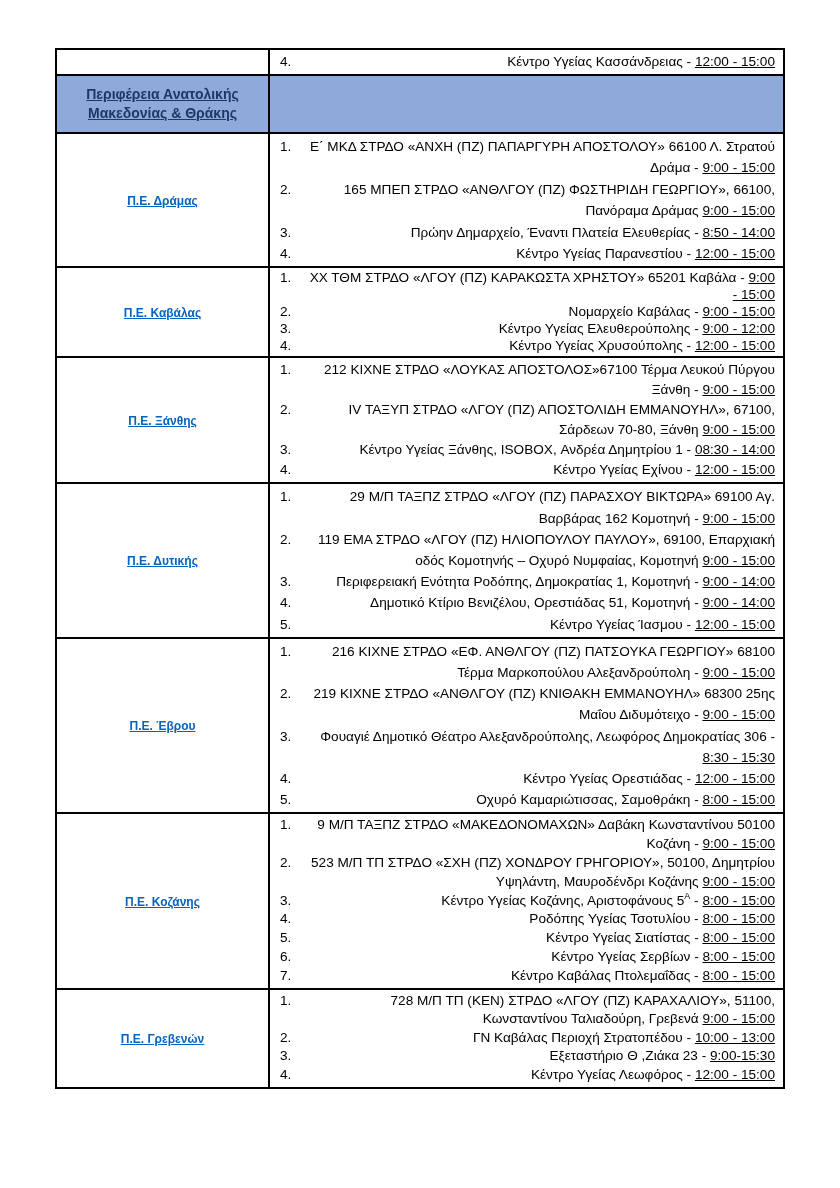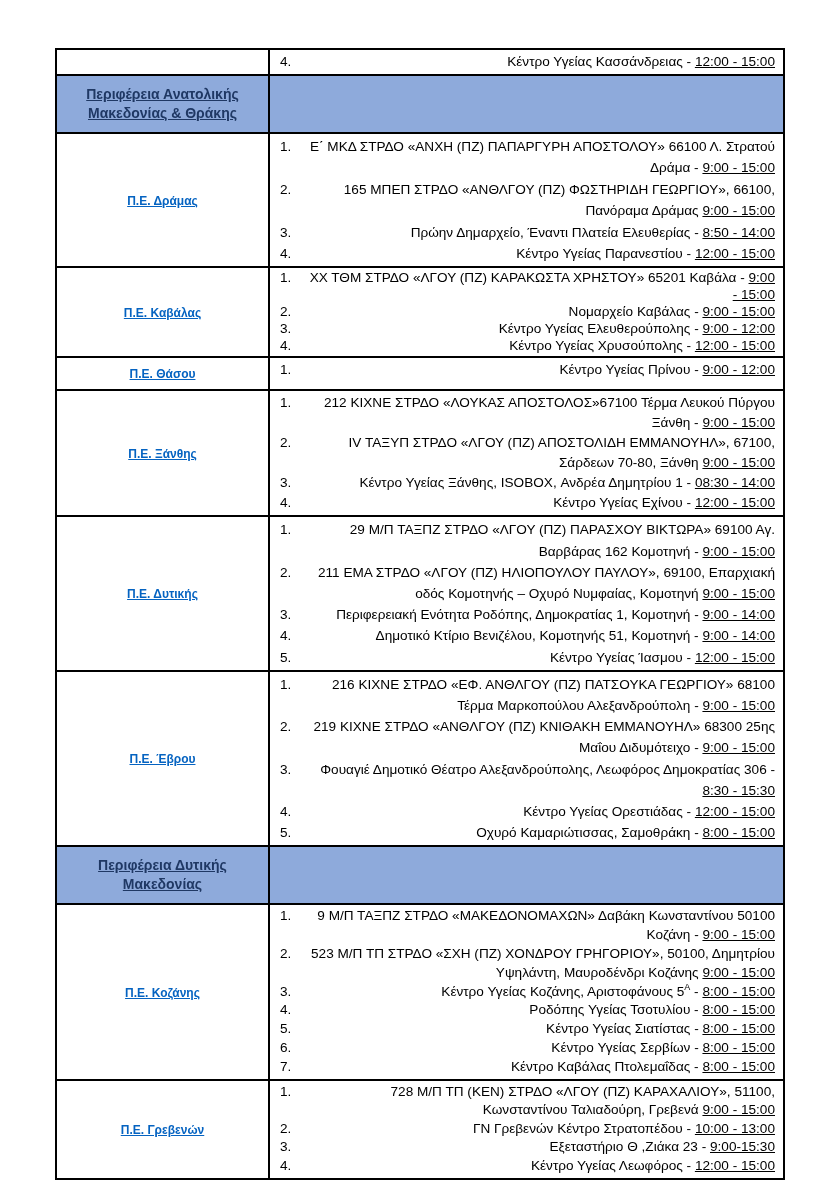--- a/index.html
+++ b/index.html
@@ -139,29 +139,20 @@
             <div class="item">
               <span class="num">3.</span>
               <div class="content"><span class="seg-plain">Κέντρο Υγείας Ελευθερούπολης - </span><span class="seg-time">9:00 - 12:00</span></div>
             </div>
             <div class="item">
               <span class="num">4.</span>
               <div class="content"><span class="seg-plain">Κέντρο Υγείας Χρυσούπολης - </span><span class="seg-time">12:00 - 15:00</span></div>
             </div>
           </td>
         </tr>
-        <tr class="unit-row lh19">
-          <td class="region-cell"><span class="region-link">Π.Ε. Θάσου</span></td>
-          <td class="items-cell">
-            <div class="item">
-              <span class="num">1.</span>
-              <div class="content"><span class="seg-plain">Κέντρο Υγείας Πρίνου - </span><span class="seg-time">9:00 - 12:00</span></div>
-            </div>
-          </td>
-        </tr>
         <tr class="unit-row lh20">
           <td class="region-cell"><span class="region-link">Π.Ε. Ξάνθης</span></td>
           <td class="items-cell">
             <div class="item">
               <span class="num">1.</span>
               <div class="content"><span class="seg-plain">212 ΚΙΧΝΕ ΣΤΡΔΟ «ΛΟΥΚΑΣ ΑΠΟΣΤΟΛΟΣ»67100 Τέρμα Λευκού Πύργου Ξάνθη - </span><span class="seg-time">9:00 - 15:00</span></div>
             </div>
             <div class="item">
               <span class="num">2.</span>
               <div class="content"><span class="seg-plain">IV ΤΑΞΥΠ ΣΤΡΔΟ «ΛΓΟΥ (ΠΖ) ΑΠΟΣΤΟΛΙΔΗ ΕΜΜΑΝΟΥΗΛ», 67100, Σάρδεων 70-80, Ξάνθη </span><span class="seg-time">9:00 - 15:00</span></div>
@@ -178,29 +169,29 @@
         </tr>
         <tr class="unit-row lh212">
           <td class="region-cell"><span class="region-link">Π.Ε. Δυτικής</span></td>
           <td class="items-cell">
             <div class="item">
               <span class="num">1.</span>
               <div class="content"><span class="seg-plain">29 Μ/Π ΤΑΞΠΖ ΣΤΡΔΟ «ΛΓΟΥ (ΠΖ) ΠΑΡΑΣΧΟΥ ΒΙΚΤΩΡΑ» 69100 Αγ. Βαρβάρας 162 Κομοτηνή - </span><span class="seg-time">9:00 - 15:00</span></div>
             </div>
             <div class="item">
               <span class="num">2.</span>
-              <div class="content"><span class="seg-plain">211 ΕΜΑ ΣΤΡΔΟ «ΛΓΟΥ (ΠΖ) ΗΛΙΟΠΟΥΛΟΥ ΠΑΥΛΟΥ», 69100, Επαρχιακή οδός Κομοτηνής – Οχυρό Νυμφαίας, Κομοτηνή </span><span class="seg-time">9:00 - 15:00</span></div>
+              <div class="content"><span class="seg-plain">119 ΕΜΑ ΣΤΡΔΟ «ΛΓΟΥ (ΠΖ) ΗΛΙΟΠΟΥΛΟΥ ΠΑΥΛΟΥ», 69100, Επαρχιακή οδός Κομοτηνής – Οχυρό Νυμφαίας, Κομοτηνή </span><span class="seg-time">9:00 - 15:00</span></div>
             </div>
             <div class="item">
               <span class="num">3.</span>
               <div class="content"><span class="seg-plain">Περιφερειακή Ενότητα Ροδόπης, Δημοκρατίας 1, Κομοτηνή - </span><span class="seg-time">9:00 - 14:00</span></div>
             </div>
             <div class="item">
               <span class="num">4.</span>
-              <div class="content"><span class="seg-plain">Δημοτικό Κτίριο Βενιζέλου, Κομοτηνής 51, Κομοτηνή - </span><span class="seg-time">9:00 - 14:00</span></div>
+              <div class="content"><span class="seg-plain">Δημοτικό Κτίριο Βενιζέλου, Ορεστιάδας 51, Κομοτηνή - </span><span class="seg-time">9:00 - 14:00</span></div>
             </div>
             <div class="item">
               <span class="num">5.</span>
               <div class="content"><span class="seg-plain">Κέντρο Υγείας Ίασμου - </span><span class="seg-time">12:00 - 15:00</span></div>
             </div>
           </td>
         </tr>
         <tr class="unit-row lh212">
           <td class="region-cell"><span class="region-link">Π.Ε. Έβρου</span></td>
           <td class="items-cell">
@@ -219,26 +210,20 @@
             <div class="item">
               <span class="num">4.</span>
               <div class="content"><span class="seg-plain">Κέντρο Υγείας Ορεστιάδας - </span><span class="seg-time">12:00 - 15:00</span></div>
             </div>
             <div class="item">
               <span class="num">5.</span>
               <div class="content"><span class="seg-plain">Οχυρό Καμαριώτισσας, Σαμοθράκη - </span><span class="seg-time">8:00 - 15:00</span></div>
             </div>
           </td>
         </tr>
-        <tr class="header-row">
-          <td class="header-cell-left">
-            <span class="header-title">Περιφέρεια Δυτικής Μακεδονίας</span>
-          </td>
-          <td class="header-cell-right"></td>
-        </tr>
         <tr class="unit-row lh188">
           <td class="region-cell"><span class="region-link">Π.Ε. Κοζάνης</span></td>
           <td class="items-cell">
             <div class="item">
               <span class="num">1.</span>
               <div class="content"><span class="seg-plain">9 Μ/Π ΤΑΞΠΖ ΣΤΡΔΟ «ΜΑΚΕΔΟΝΟΜΑΧΩΝ» Δαβάκη Κωνσταντίνου 50100 Κοζάνη - </span><span class="seg-time">9:00 - 15:00</span></div>
             </div>
             <div class="item">
               <span class="num">2.</span>
               <div class="content"><span class="seg-plain">523 Μ/Π ΤΠ ΣΤΡΔΟ «ΣΧΗ (ΠΖ) ΧΟΝΔΡΟΥ ΓΡΗΓΟΡΙΟΥ», 50100, Δημητρίου Υψηλάντη, Μαυροδένδρι Κοζάνης </span><span class="seg-time">9:00 - 15:00</span></div>
@@ -267,21 +252,21 @@
         </tr>
         <tr class="unit-row lh186">
           <td class="region-cell"><span class="region-link">Π.Ε. Γρεβενών</span></td>
           <td class="items-cell">
             <div class="item">
               <span class="num">1.</span>
               <div class="content"><span class="seg-plain">728 Μ/Π ΤΠ (ΚΕΝ) ΣΤΡΔΟ «ΛΓΟΥ (ΠΖ) ΚΑΡΑΧΑΛΙΟΥ», 51100, Κωνσταντίνου Ταλιαδούρη, Γρεβενά </span><span class="seg-time">9:00 - 15:00</span></div>
             </div>
             <div class="item">
               <span class="num">2.</span>
-              <div class="content"><span class="seg-plain">ΓΝ Γρεβενών Κέντρο Στρατοπέδου - </span><span class="seg-time">10:00 - 13:00</span></div>
+              <div class="content"><span class="seg-plain">ΓΝ Καβάλας Περιοχή Στρατοπέδου - </span><span class="seg-time">10:00 - 13:00</span></div>
             </div>
             <div class="item">
               <span class="num">3.</span>
               <div class="content"><span class="seg-plain">Εξεταστήριο Θ ,Ζιάκα 23 - </span><span class="seg-time">9:00-15:30</span></div>
             </div>
             <div class="item">
               <span class="num">4.</span>
               <div class="content"><span class="seg-plain">Κέντρο Υγείας Λεωφόρος - </span><span class="seg-time">12:00 - 15:00</span></div>
             </div>
           </td>

